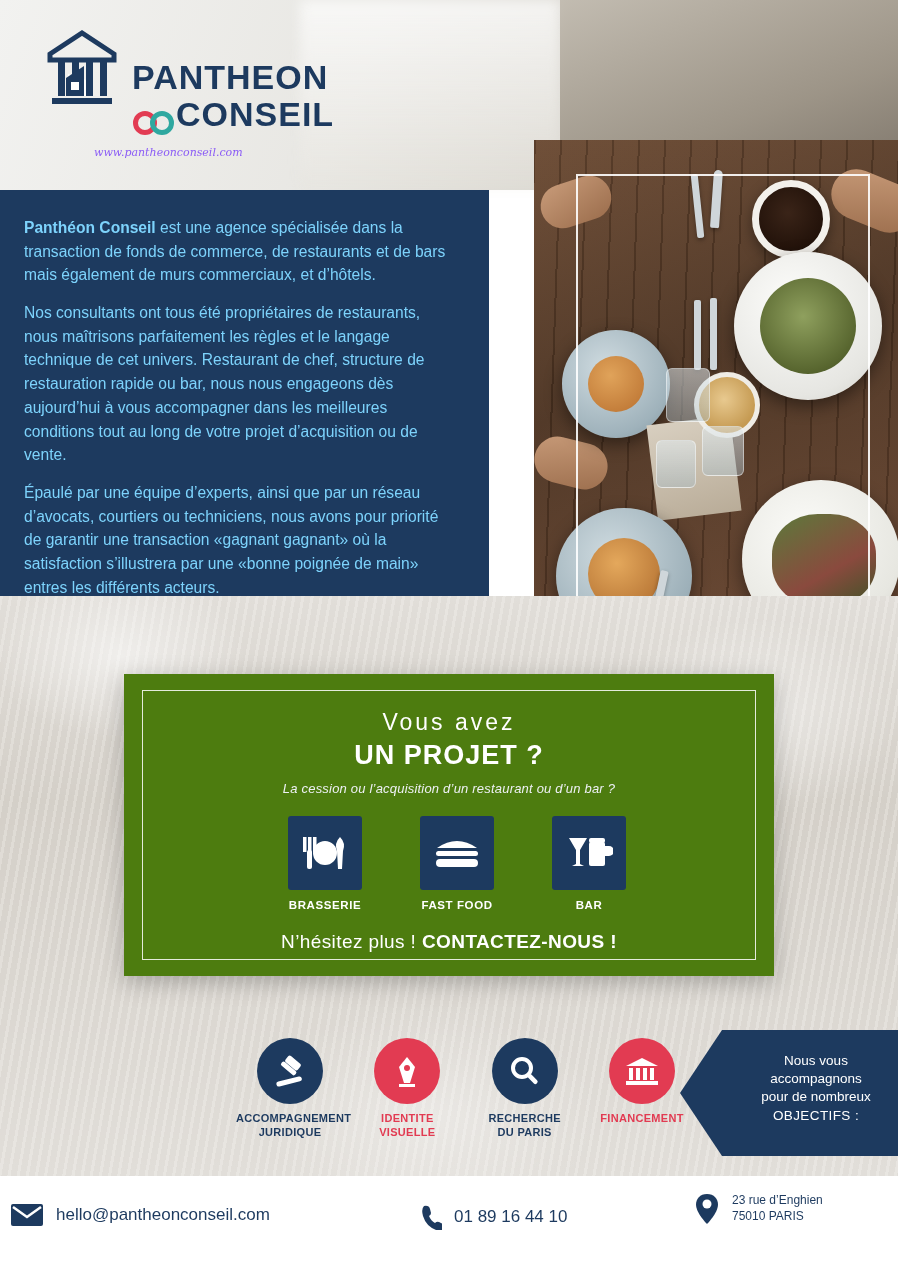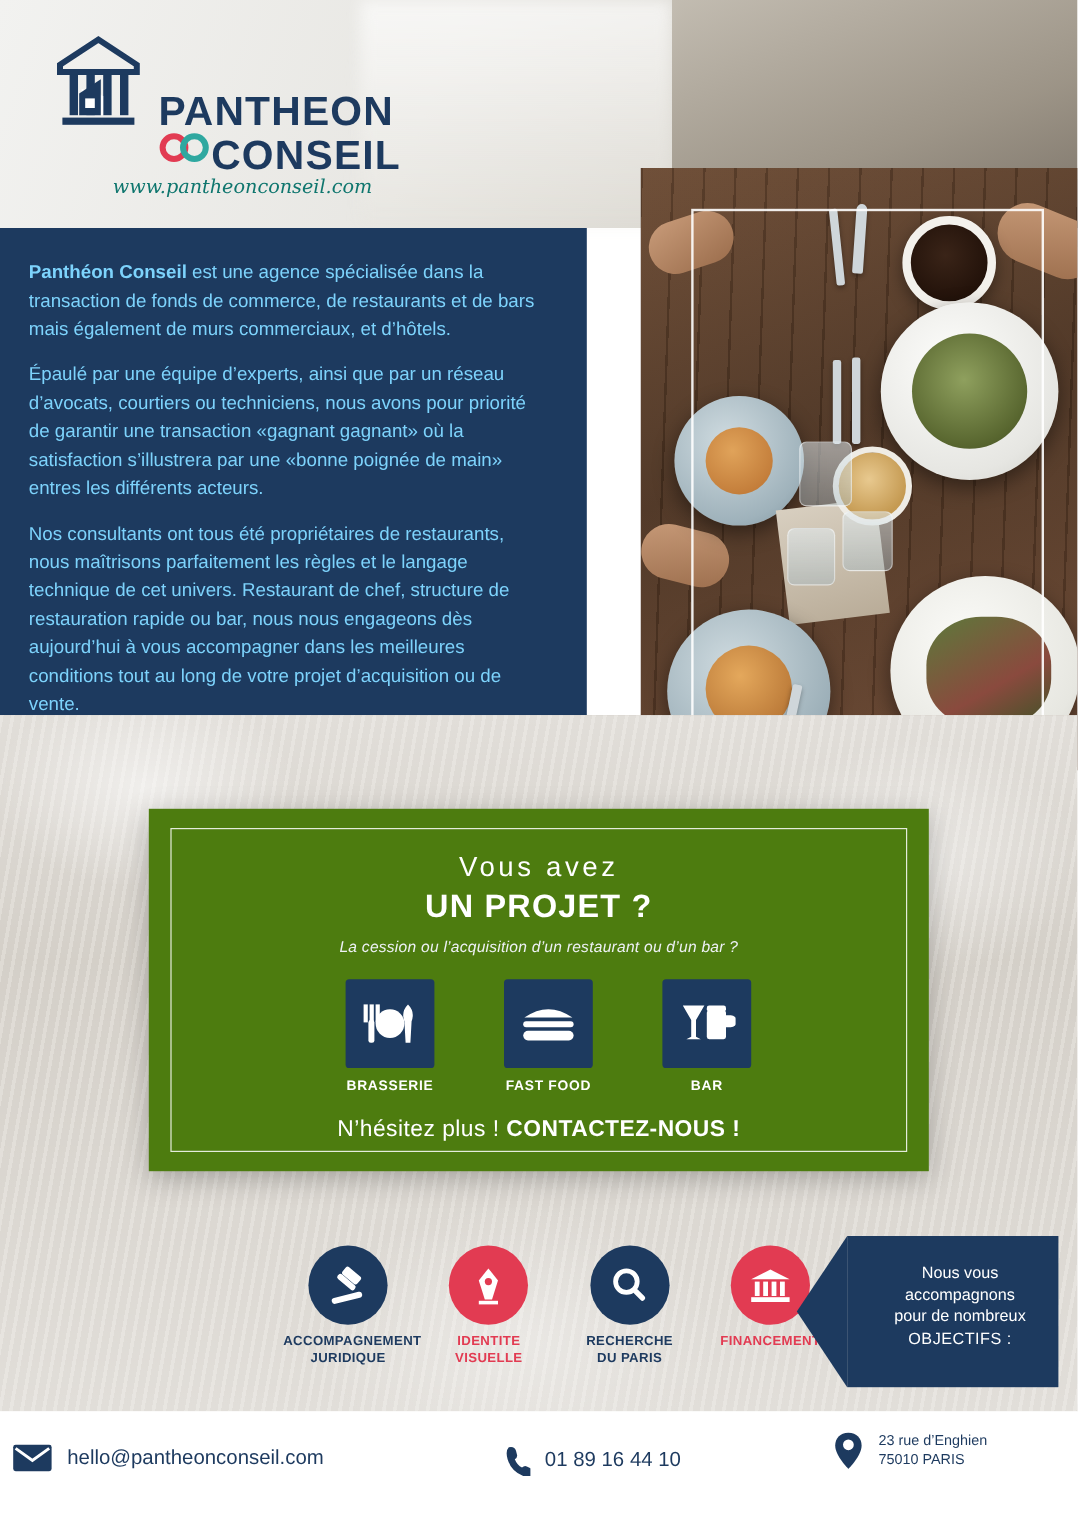--- a/index.html
+++ b/index.html
@@ -50,21 +50,21 @@
     left: 46px; top: 28px;
     width: 420px; height: 120px;
   }
   .logo-mark {
     position: absolute;
     left: 0; top: 0;
     width: 72px; height: 78px;
   }
   .logo-text {
     position: absolute;
-    left: 86px; top: 48px;
+    left: 86px; top: 32px;
     font-size: 34px;
     font-weight: bold;
     letter-spacing: 1px;
     color: #1d3a5f;
     line-height: 1.0;
   }
   .logo-text .line2 {
     display: block;
     margin-top: 3px;
     margin-left: 44px;
@@ -72,22 +72,22 @@
   .logo-infinity {
     position: absolute;
     left: 86px; top: 82px;
     width: 44px; height: 26px;
   }
   .logo-url {
     position: absolute;
     left: 48px; top: 118px;
     font-family: "DejaVu Serif", serif;
     font-style: italic;
-    font-size: 16px;
-    color: #0f766e;
+    font-size: 11px;
+    color: #8b5cf6;
   }
 
   
   .food-photo {
     position: absolute;
     left: 534px; top: 140px;
     width: 364px; height: 502px;
     overflow: hidden;
     background: #4a3528;
   }
@@ -295,21 +295,21 @@
     font-weight: bold;
     letter-spacing: 0.3px;
     line-height: 1.25;
     color: #1d3a5f;
   }
   .svc-label.red { color: #e23b52; }
 
   
   .objectifs {
     position: absolute;
-    right: 16px; top: 1030px;
+    right: 0; top: 1030px;
     width: 176px; height: 126px;
     background: #1d3a5f;
     color: #fff;
     font-size: 13.5px;
     line-height: 1.35;
     padding: 22px 14px 3px 26px;
     box-sizing: border-box;
     text-align: center;
   }
   .objectifs::before {
@@ -400,22 +400,22 @@
     <div class="plate p3"></div>
     <div class="plate p4"></div>
     <div class="cutlery c5"></div>
     <div class="photo-frame"></div>
   </div>
 
   <div class="blue-panel">
     <p>
       <strong>Panthéon Conseil</strong><span> est une agence spécialisée dans la transaction de fonds de commerce, de restaurants et de bars mais également de murs commerciaux, et d’hôtels.</span>
     </p>
+    <p>Nos consultants ont tous été propriétaires de restaurants, nous maîtrisons parfaitement les règles et le langage technique de cet univers. Restaurant de chef, structure de restauration rapide ou bar, nous nous engageons dès aujourd’hui à vous accompagner dans les meilleures conditions tout au long de votre projet d’acquisition ou de vente.</p>
     <p>Épaulé par une équipe d’experts, ainsi que par un réseau d’avocats, courtiers ou techniciens, nous avons pour priorité de garantir une transaction «gagnant gagnant» où la satisfaction s’illustrera par une «bonne poignée de main» entres les différents acteurs.</p>
-    <p>Nos consultants ont tous été propriétaires de restaurants, nous maîtrisons parfaitement les règles et le langage technique de cet univers. Restaurant de chef, structure de restauration rapide ou bar, nous nous engageons dès aujourd’hui à vous accompagner dans les meilleures conditions tout au long de votre projet d’acquisition ou de vente.</p>
   </div>
 
   <div class="lower-bg"></div>
 
   <div class="project-card">
     <div class="project-inner">
       <div class="pc-line1">Vous avez</div>
       <div class="pc-line2">UN PROJET ?</div>
       <div class="pc-sub">La cession ou l’acquisition d’un restaurant ou d’un bar ?</div>
 

